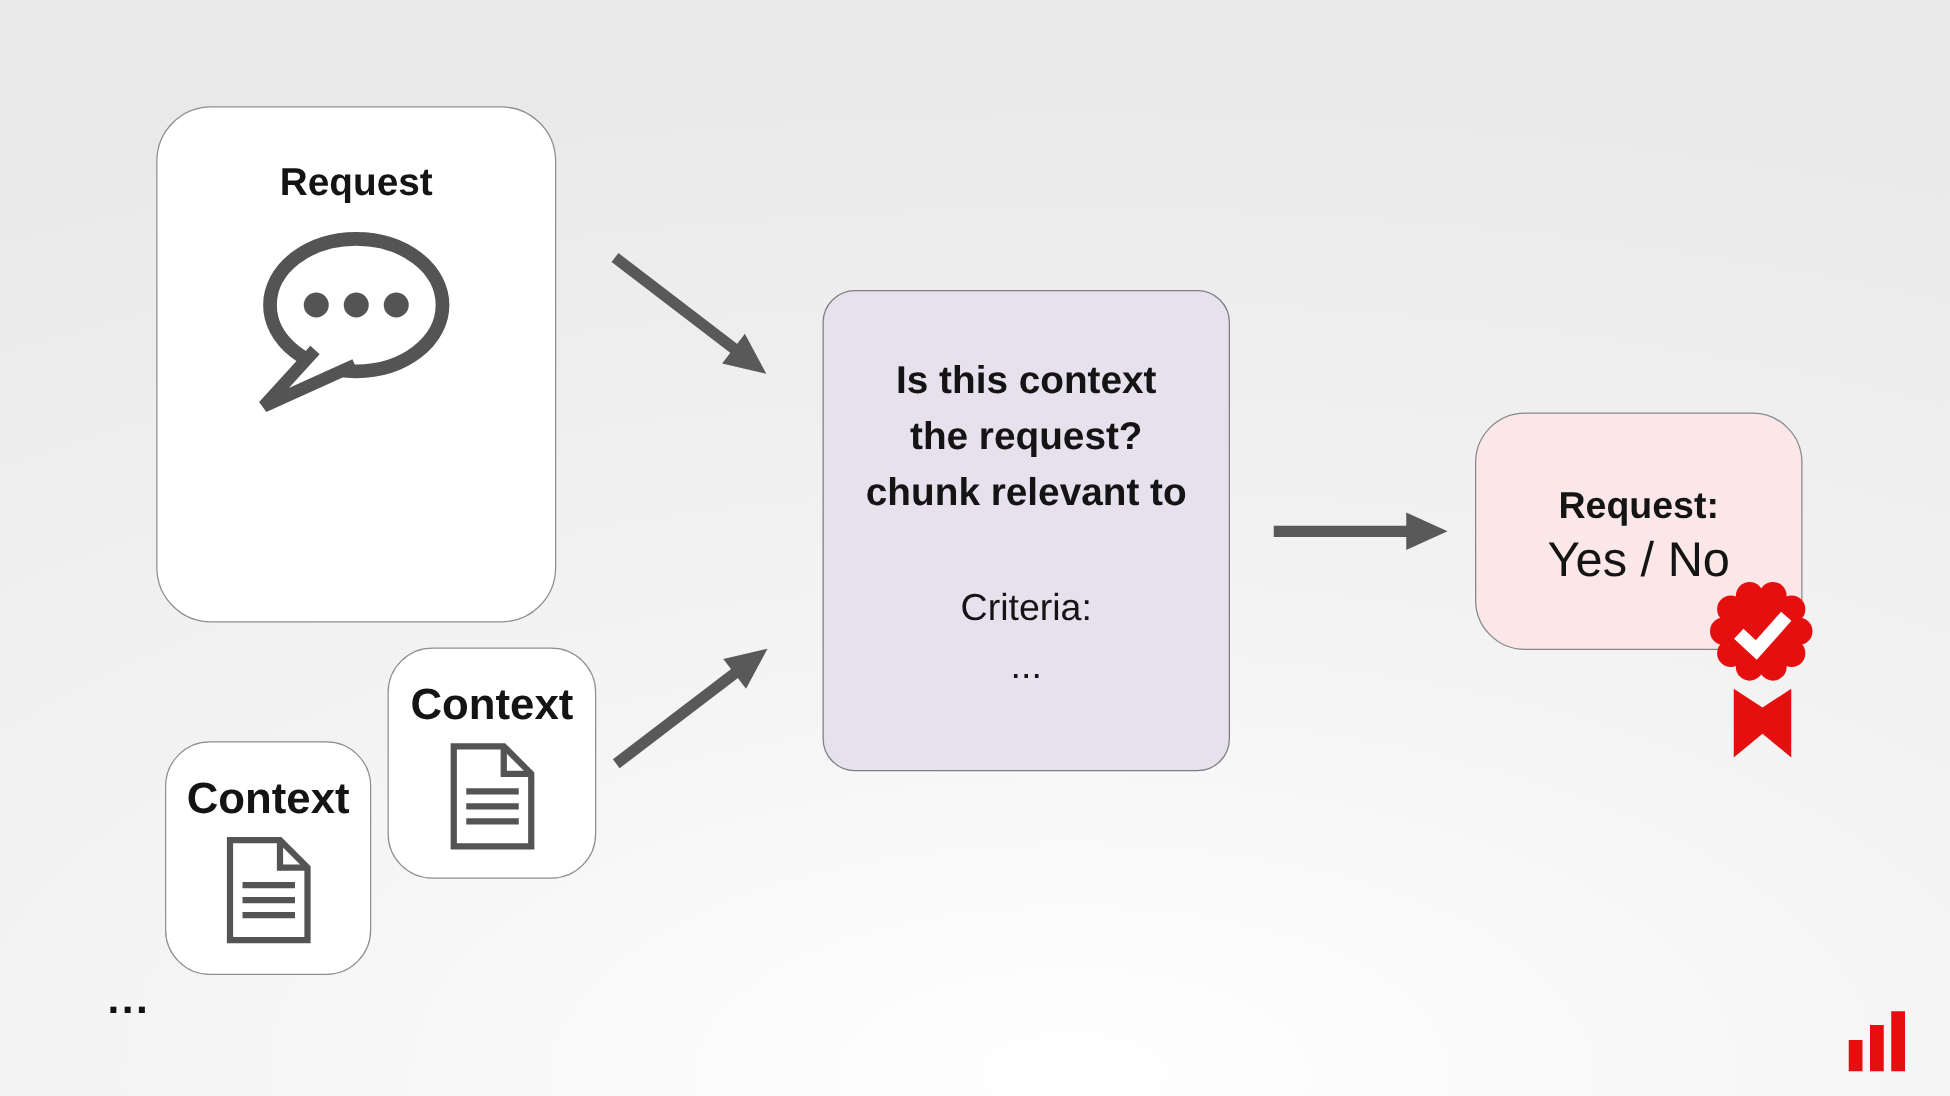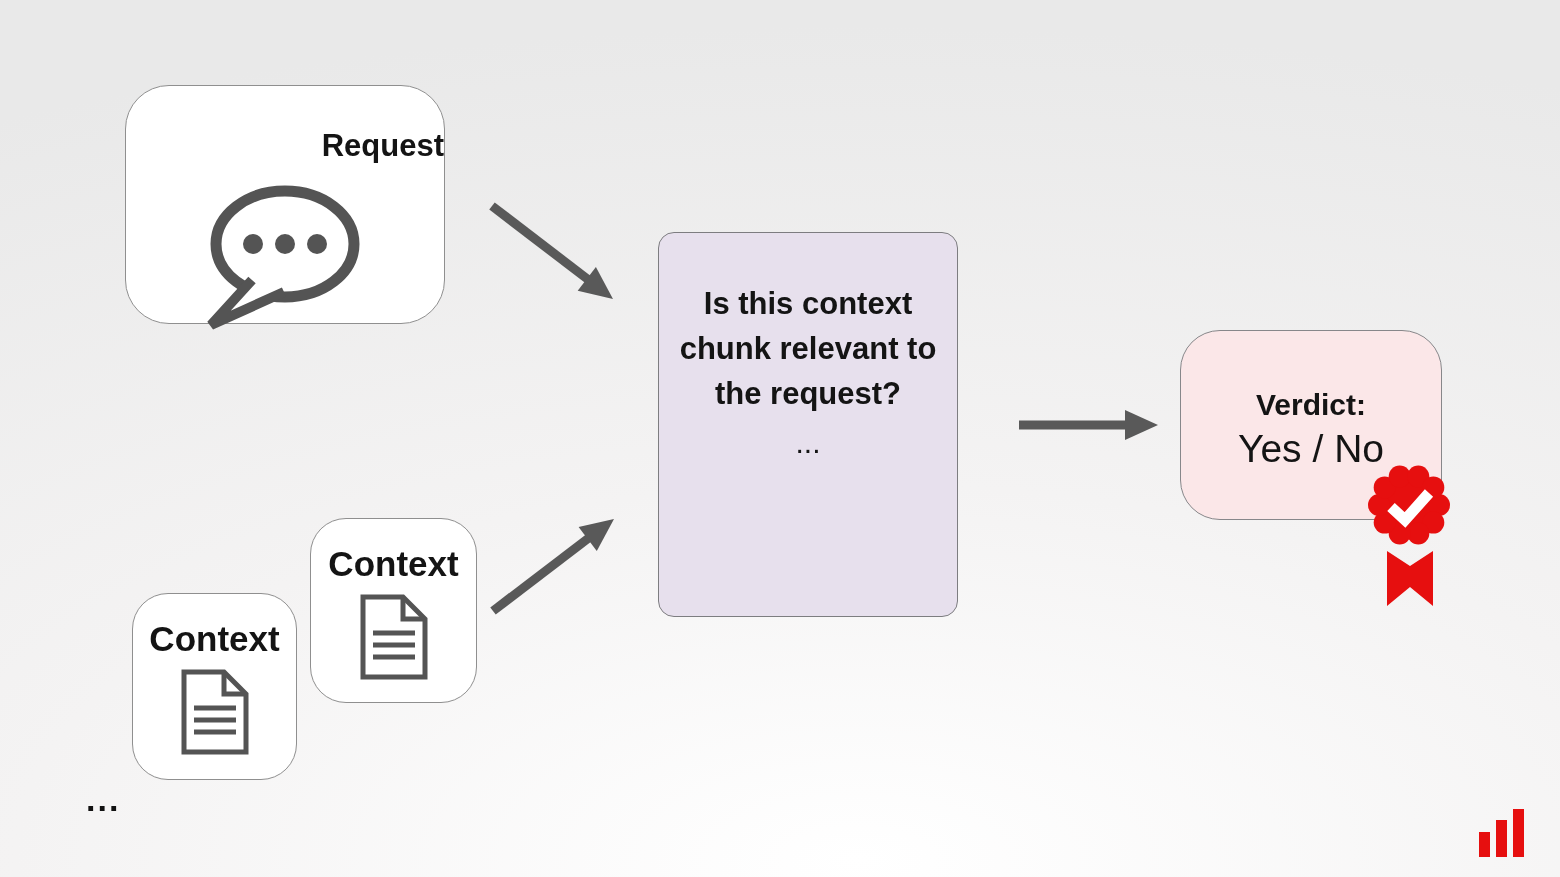--- a/index.html
+++ b/index.html
@@ -14,27 +14,27 @@
   .card{
     position:absolute;
     background:#ffffff;
     border:1.5px solid #8f8f8f;
     box-sizing:border-box;
     text-align:center;
   }
   .card-title{font-weight:700;}
 
   
-  #request-card{left:125px;top:85px;width:320px;height:239px;border-radius:44px;text-align:right;}
+  #request-card{left:125px;top:85px;width:320px;height:413px;border-radius:44px;}
   #request-card .card-title{margin-top:42px;font-size:31px;}
   #request-card svg{display:block;margin:14px auto 0;}
 
   
   #question-card{
-    left:658px;top:232px;width:300px;height:385px;border-radius:16px;
+    left:658px;top:232px;width:326px;height:385px;border-radius:26px;
     background:#e7e0ed;border:1px solid #7d7d80;
   }
   .q-line{font-size:31px;font-weight:700;line-height:45px;}
   #question-lines{padding-top:48px;}
   #criteria-label{margin-top:52px;font-size:30px;font-weight:400;line-height:38px;}
   #criteria-value{margin-top:10px;font-size:30px;font-weight:400;}
 
   
   #verdict-card{
     left:1180px;top:330px;width:262px;height:190px;border-radius:40px;
@@ -94,28 +94,29 @@
       <path d="M15 52 H57" stroke="#545454" stroke-width="5"></path>
       <path d="M15 64 H57" stroke="#545454" stroke-width="5"></path>
     </svg>
   </div>
 
   <div id="ellipsis">...</div>
 
   <div class="card" id="question-card">
     <div id="question-lines">
       <div class="q-line">Is this context</div>
+      <div class="q-line">the request?</div>
       <div class="q-line">chunk relevant to</div>
-      <div class="q-line">the request?</div>
     </div>
+    <div id="criteria-label">Criteria:</div>
     <div id="criteria-value">...</div>
   </div>
 
   <div class="card" id="verdict-card">
-    <div class="card-title">Verdict:</div>
+    <div class="card-title">Request:</div>
     <div id="verdict-value">Yes / No</div>
   </div>
 
   <svg id="award-badge" width="86" height="150" viewBox="0 0 86 150">
     <g fill="#e60f0f">
       <circle cx="41" cy="41" r="33"></circle>
       <circle cx="71" cy="41" r="11"></circle>
       <circle cx="65.3" cy="58.6" r="11"></circle>
       <circle cx="50.3" cy="69.5" r="11"></circle>
       <circle cx="31.7" cy="69.5" r="11"></circle>

